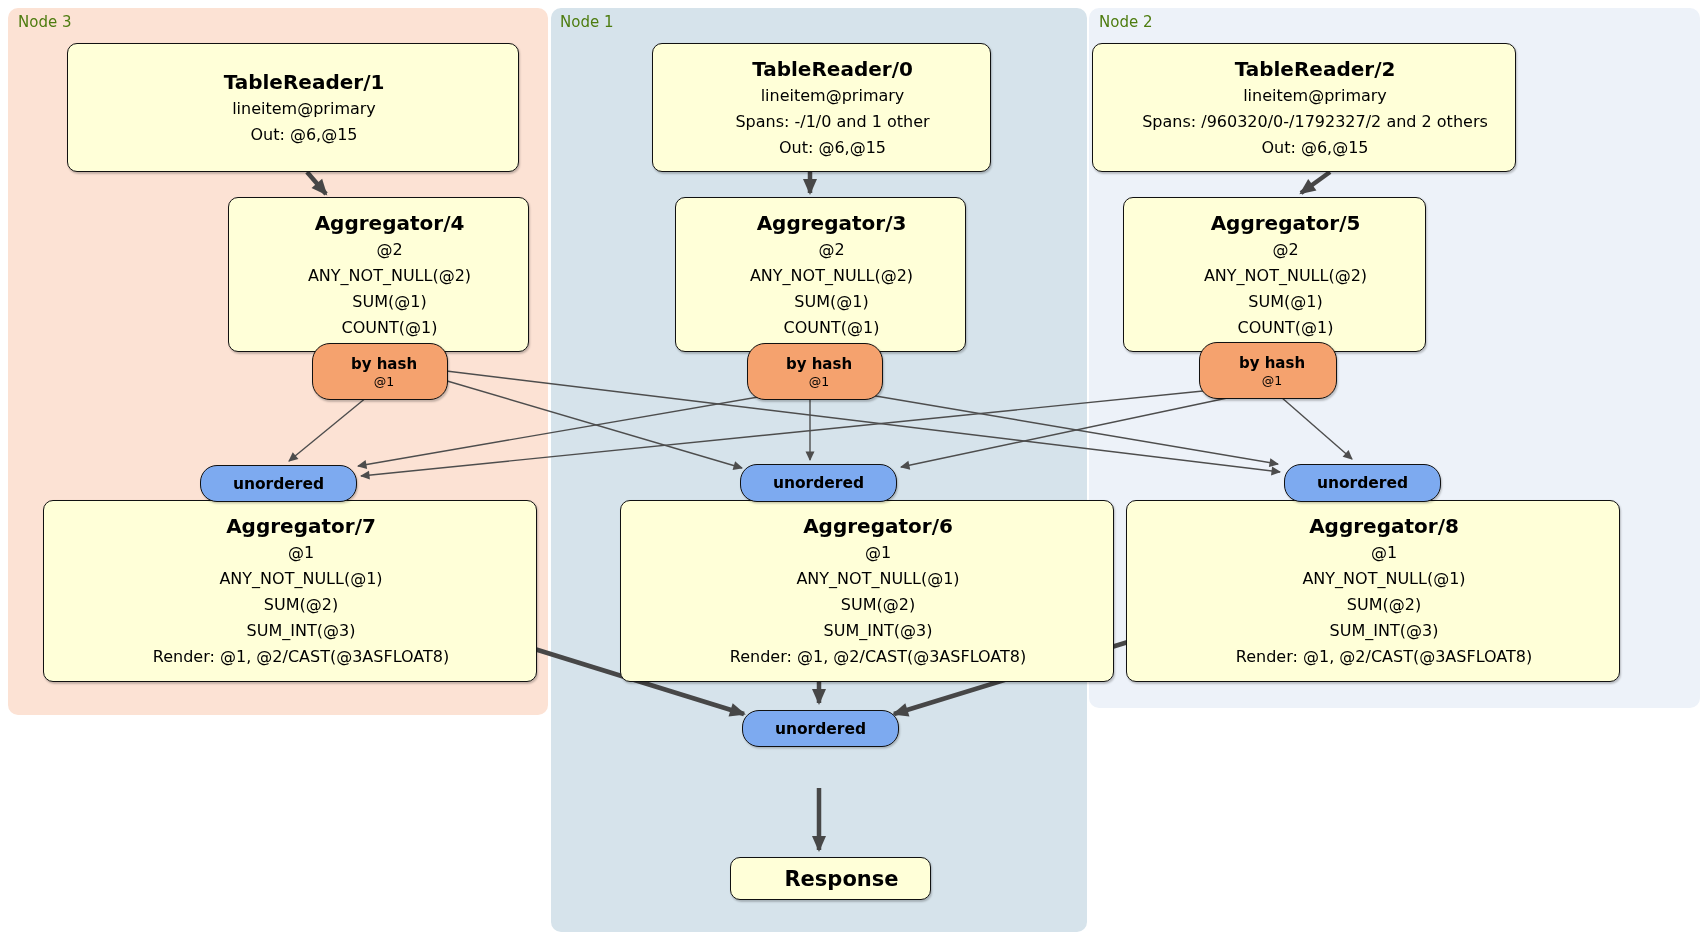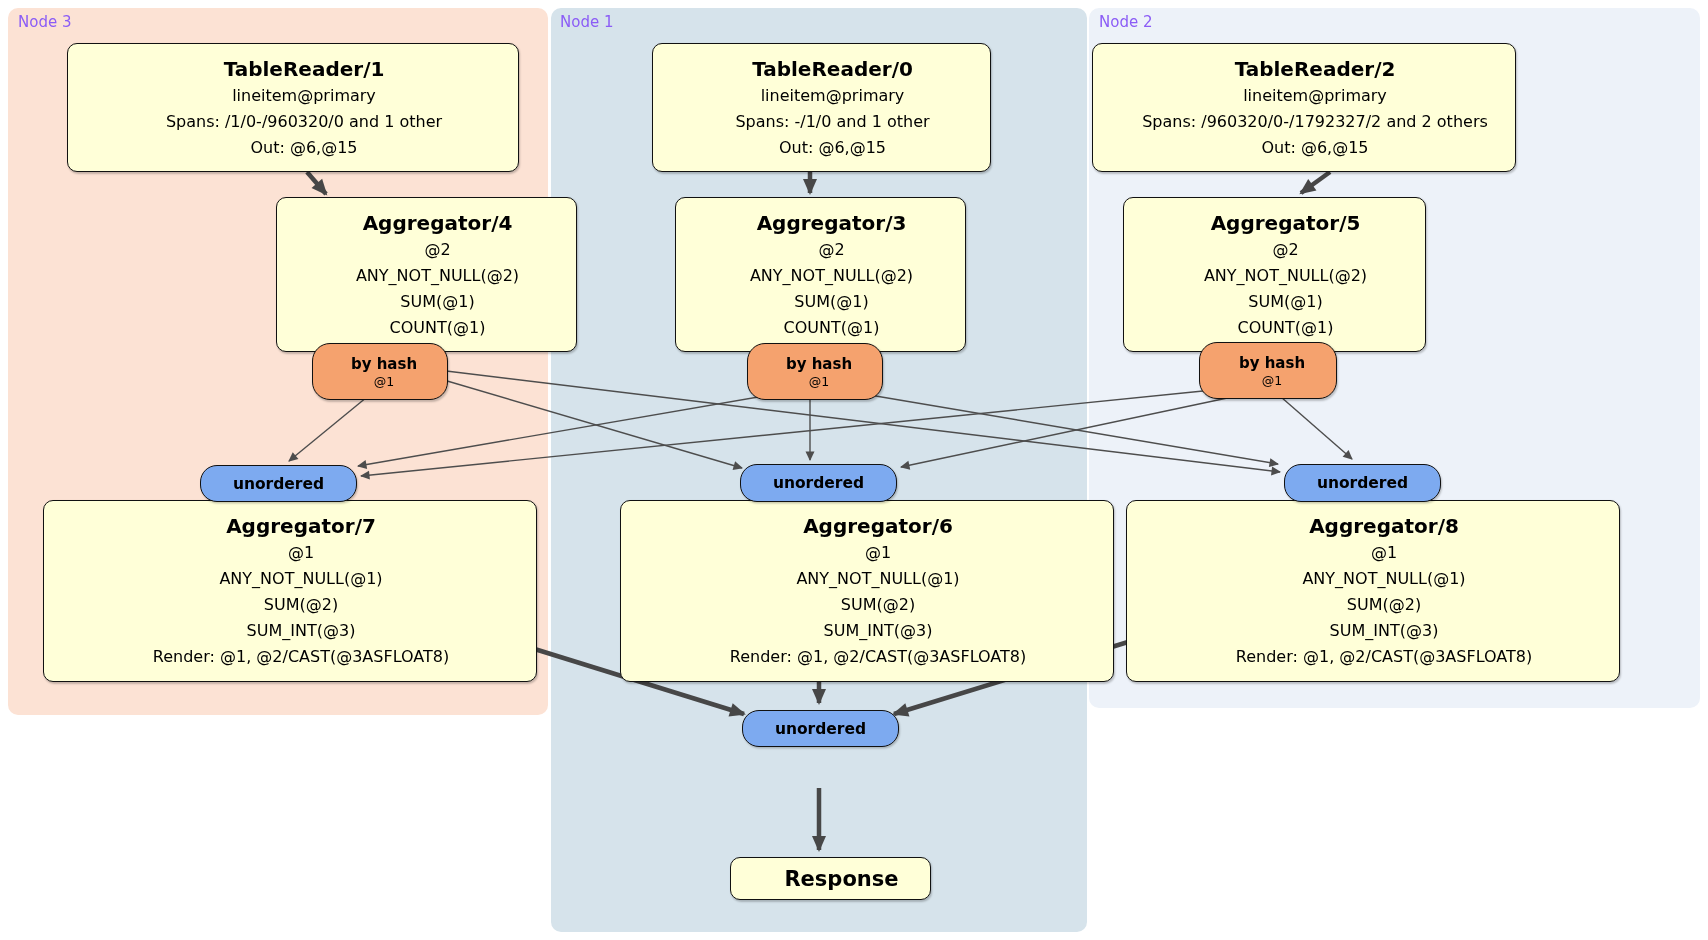--- a/index.html
+++ b/index.html
@@ -4,21 +4,21 @@
 <style>
   html,body{margin:0;padding:0;background:#ffffff;}
   #canvas{
     position:relative;width:1708px;height:940px;overflow:hidden;
     font-family:"DejaVu Sans","Liberation Sans",sans-serif;color:#000;
   }
   .region{position:absolute;border-radius:10px;z-index:0;}
   #region-node3{left:8px;top:8px;width:540px;height:707px;background:var(--node3-bg,#fce2d4);}
   #region-node1{left:551px;top:8px;width:536px;height:924px;background:var(--node1-bg,#d6e3eb);}
   #region-node2{left:1089px;top:8px;width:611px;height:700px;background:var(--node2-bg,#edf2f9);}
-  .region-label{position:absolute;font-size:15px;color:#8b5cf6;z-index:2;}
+  .region-label{position:absolute;font-size:15px;color:#4d7c0f;z-index:2;}
   #label-node3{left:18px;top:13px;}
   #label-node1{left:560px;top:13px;}
   #label-node2{left:1099px;top:13px;}
 
   svg#edges{position:absolute;left:0;top:0;z-index:1;}
   .edge-thick{stroke:#474747;stroke-width:4.5px;}
   .edge-thin{stroke:#4d4d4d;stroke-width:1.4px;}
 
   .box{
     position:absolute;z-index:2;background:var(--box-fill,#ffffd8);
@@ -27,21 +27,21 @@
     text-align:center;box-shadow:1px 1.5px 2px rgba(0,0,0,0.22);padding-left:22px;
   }
   .box .title{font-size:20px;font-weight:bold;line-height:28px;white-space:nowrap;}
   .box .line{font-size:16px;line-height:26px;white-space:nowrap;}
 
   
   #tr1{left:67px;top:43px;width:428px;height:127px;}
   #tr0{left:652px;top:43px;width:315px;height:127px;}
   #tr2{left:1092px;top:43px;width:400px;height:127px;}
   
-  #agg4{left:228px;top:197px;width:277px;height:153px;margin-left:48px;}
+  #agg4{left:228px;top:197px;width:277px;height:153px;}
   #agg3{left:675px;top:197px;width:267px;height:153px;}
   #agg5{left:1123px;top:197px;width:279px;height:153px;}
   
   #agg7{left:43px;top:500px;width:470px;height:180px;align-items:center;}
   #agg6{left:582px;top:500px;width:470px;height:180px;margin-left:38px;}
   #agg8{left:1126px;top:500px;width:470px;height:180px;}
   
   #noop{left:739px;top:745px;width:160px;height:42px;}
   #response{left:730px;top:857px;width:177px;height:41px;}
   #noop .title,#response .title{font-size:21px;}
@@ -107,21 +107,20 @@
     <line class="edge-thin" x1="810" y1="397" x2="810" y2="460" marker-end="url(#ah-sm)"></line>
     <line class="edge-thin" x1="846" y1="391" x2="1278" y2="464" marker-end="url(#ah-sm)"></line>
     <line class="edge-thin" x1="1203" y1="391" x2="361" y2="476" marker-end="url(#ah-sm)"></line>
     <line class="edge-thin" x1="1232" y1="397" x2="901" y2="467" marker-end="url(#ah-sm)"></line>
     <line class="edge-thin" x1="1281" y1="397" x2="1352" y2="459" marker-end="url(#ah-sm)"></line>
   </svg>
 
   <div class="box" id="tr1">
     <div class="title">TableReader/1</div>
     <div class="line">lineitem@primary</div>
-    <div class="line">Spans: /1/0-/960320/0 and 1 other</div>
     <div class="line">Out: @6,@15</div>
   </div>
   <div class="box" id="tr0">
     <div class="title">TableReader/0</div>
     <div class="line">lineitem@primary</div>
     <div class="line">Spans: -/1/0 and 1 other</div>
     <div class="line">Out: @6,@15</div>
   </div>
   <div class="box" id="tr2">
     <div class="title">TableReader/2</div>

